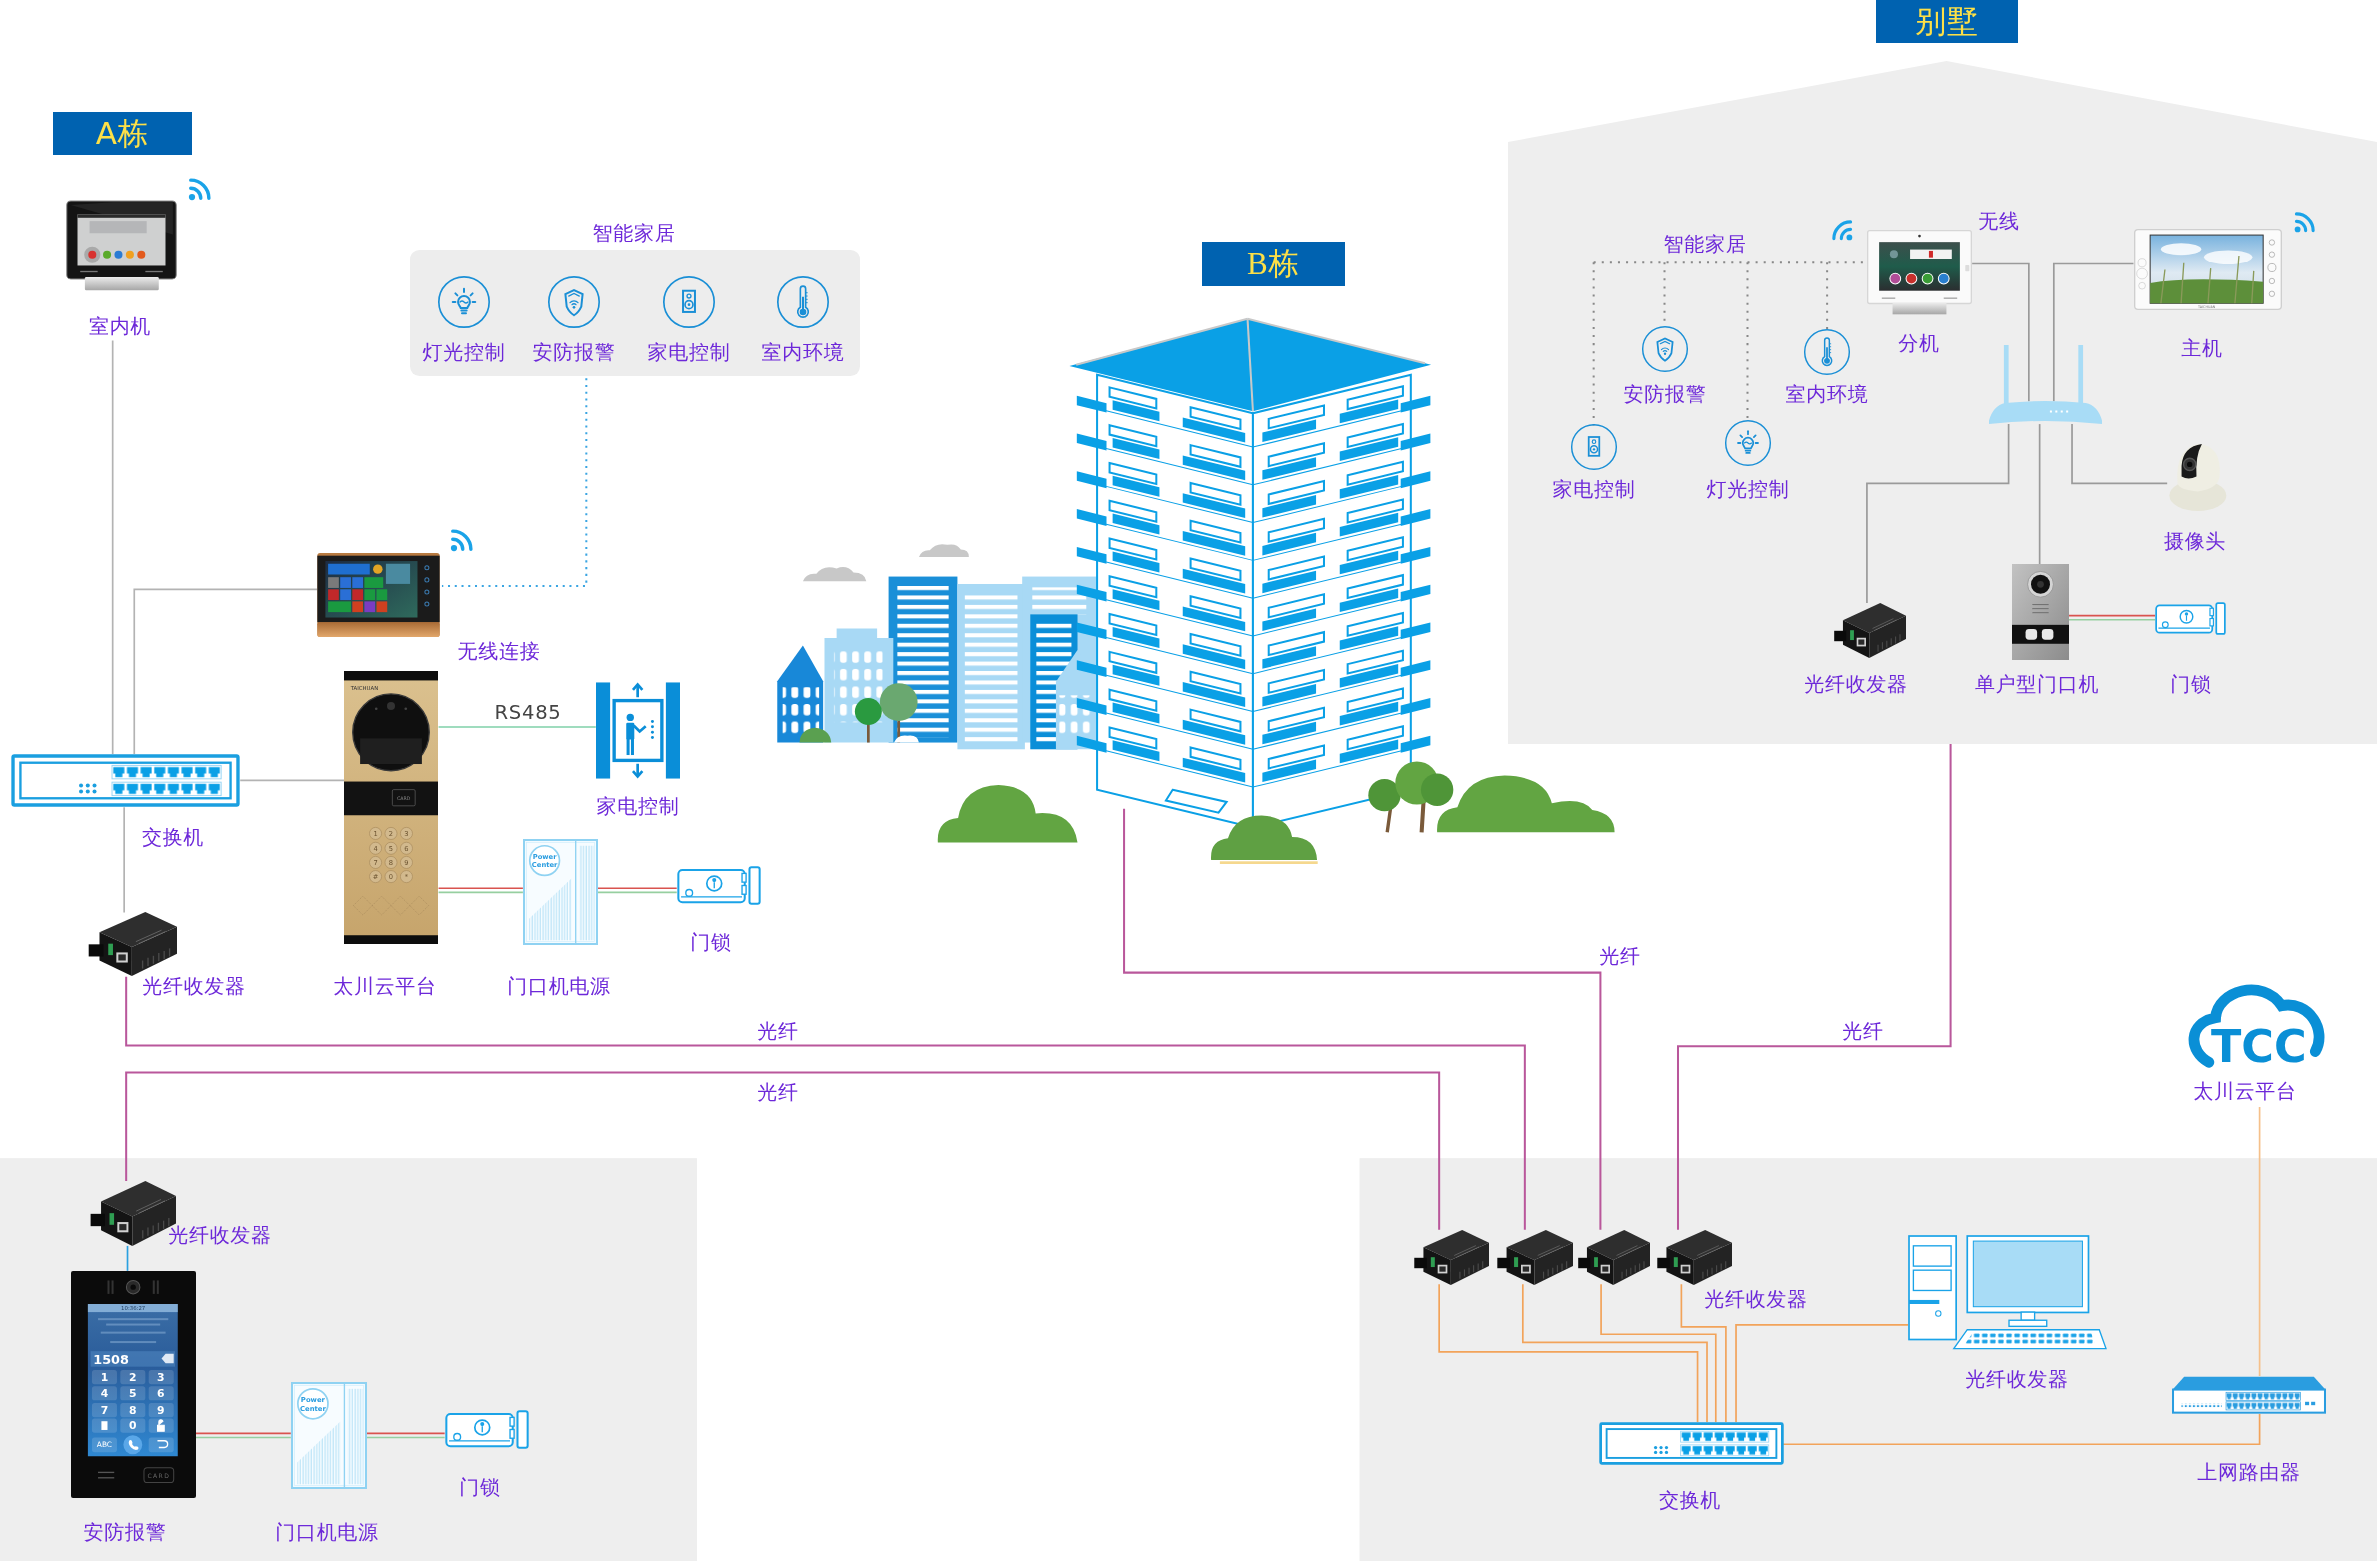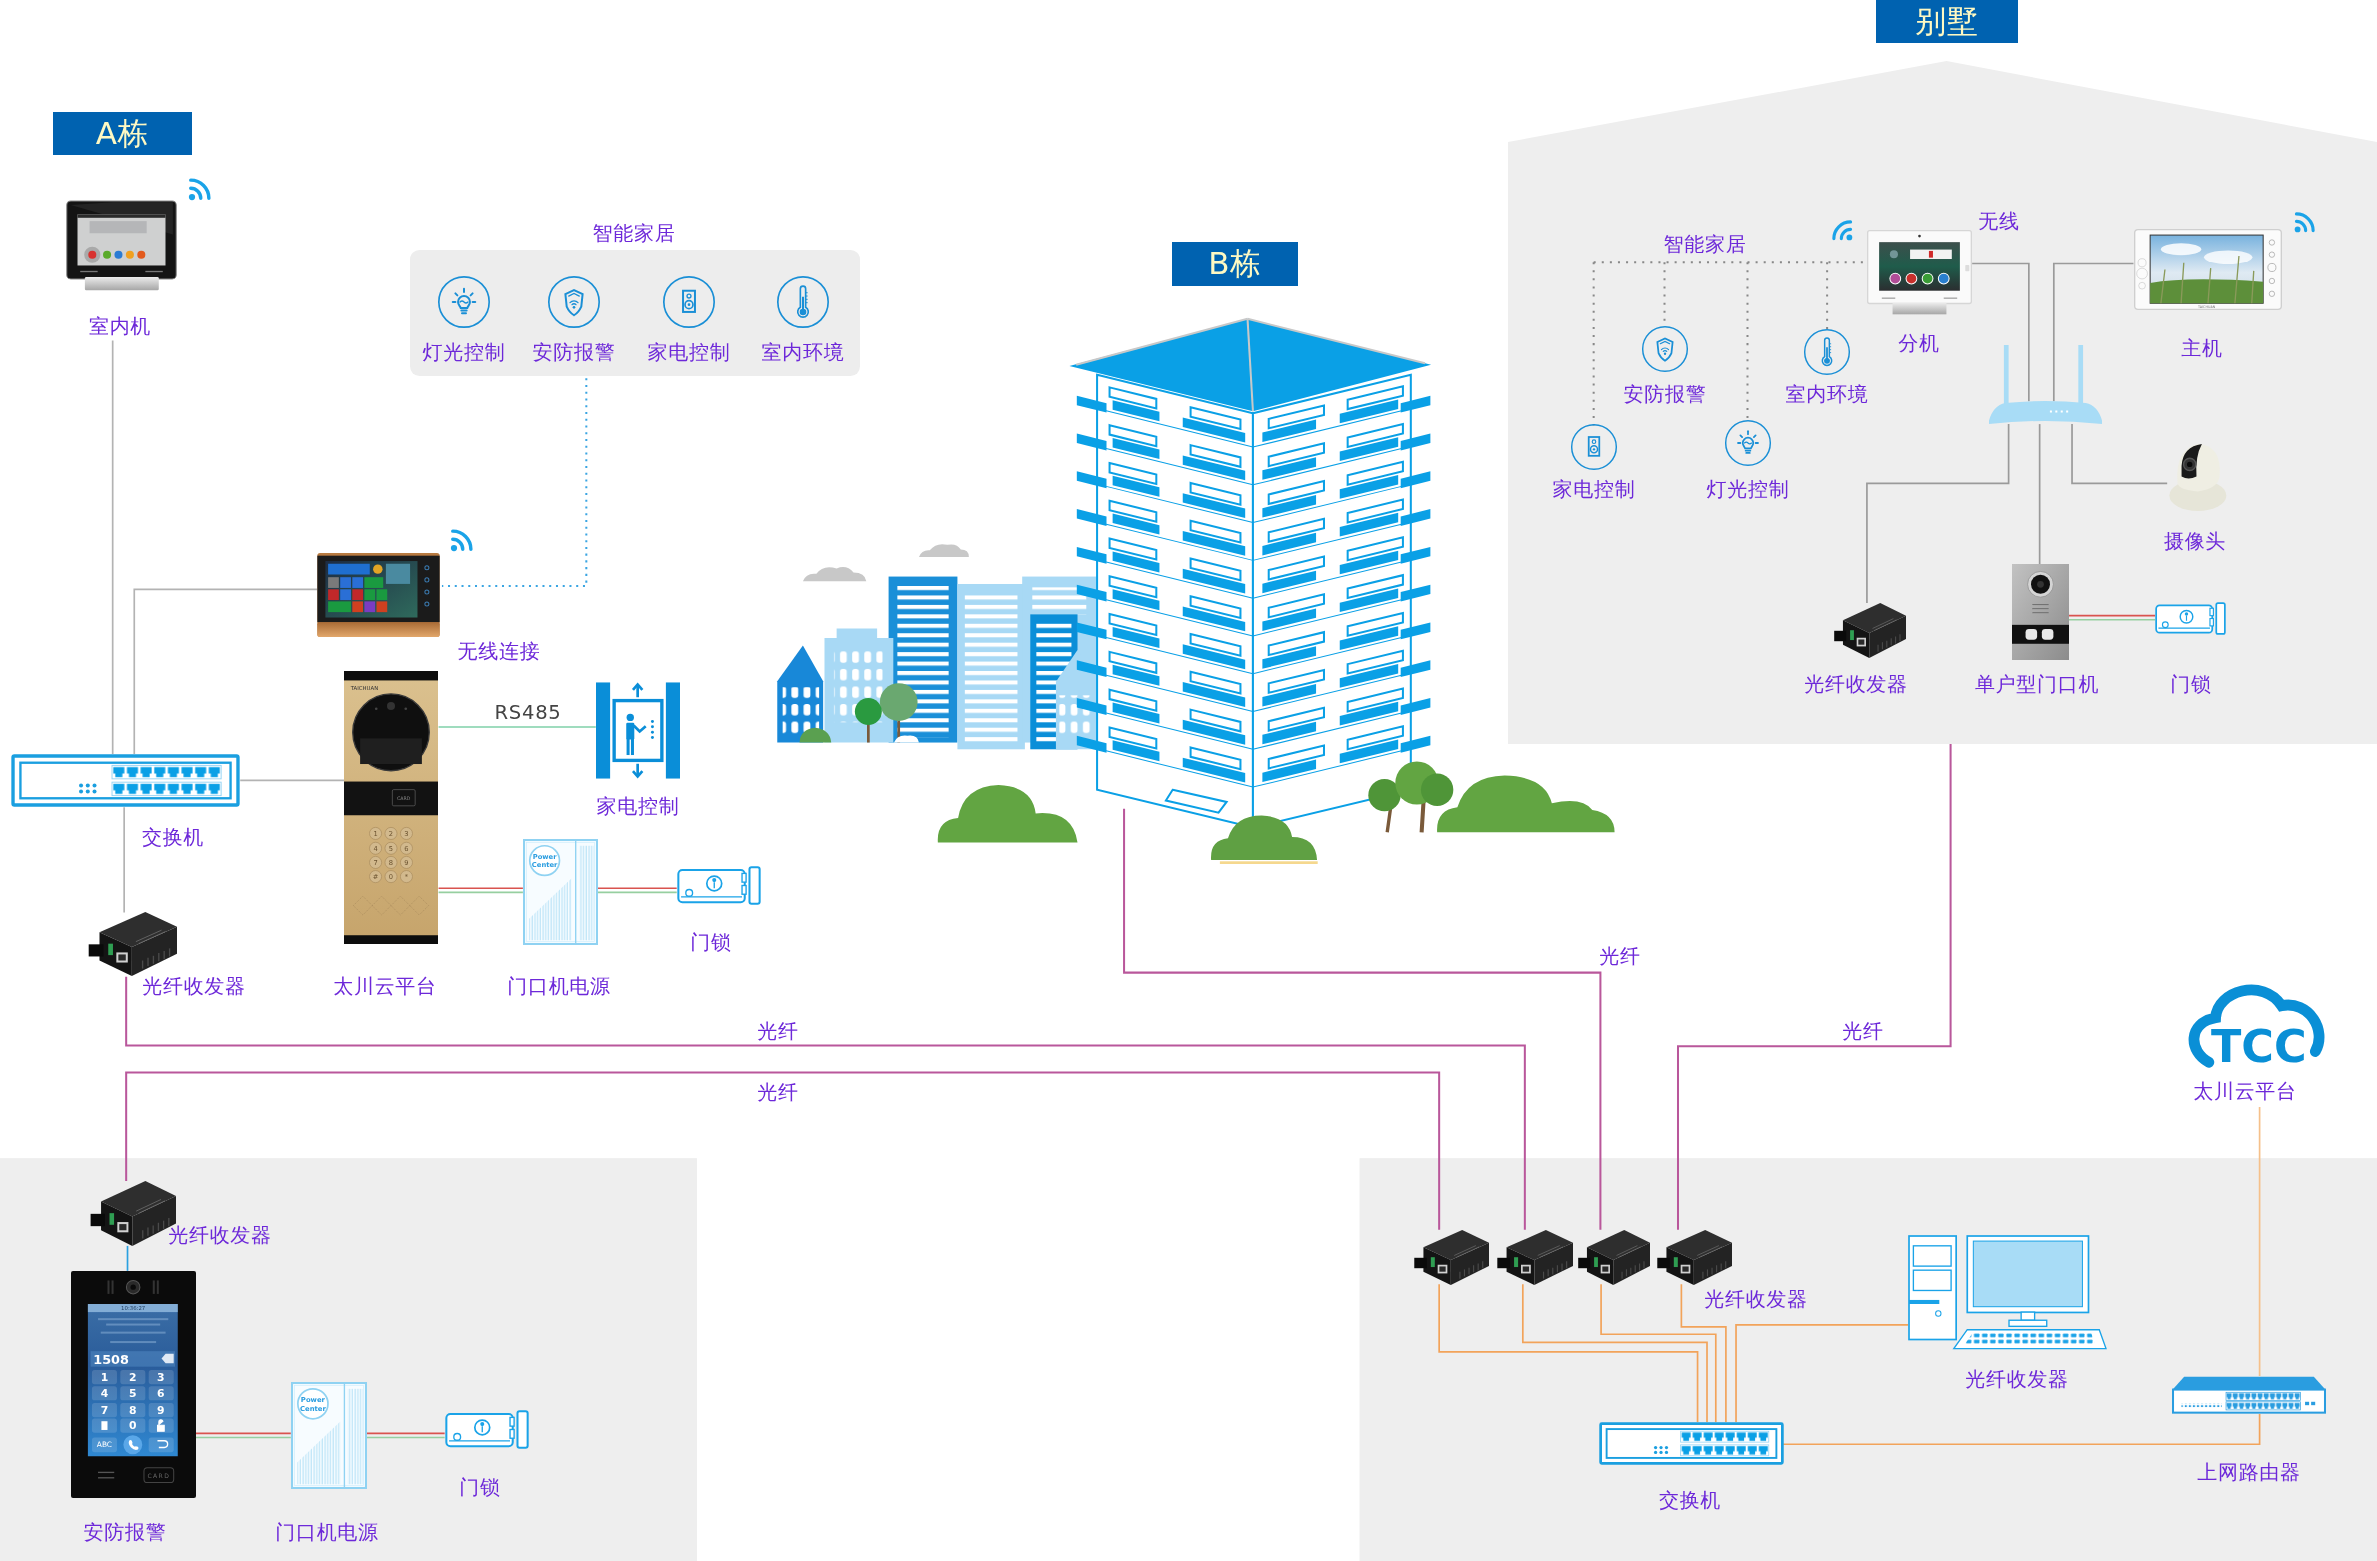--- a/index.html
+++ b/index.html
@@ -1,21 +1,21 @@
 <!DOCTYPE html>
 <html style="font-size:10.8px"><head>
 <meta charset="utf-8">
 <style>
 html,body{margin:0;padding:0;}
 body{width:2377px;height:1562px;position:relative;overflow:hidden;background:#ffffff;font-family:"DejaVu Sans","Liberation Sans",sans-serif;}
 #canvas{position:absolute;left:0;top:0;width:2377px;height:1562px;z-index:0;}
 .dev{position:absolute;z-index:2;}
 .dev>svg{width:100%;height:100%;display:block;overflow:visible;}
 .lbl{position:absolute;z-index:3;transform:translate(-50%,-50%);font-size:20px;line-height:1;color:#6d28d9;white-space:nowrap;letter-spacing:0.7px;font-family:"DejaVu Sans","Liberation Sans",sans-serif;}
-.tag{position:absolute;z-index:3;background:#0062b0;color:#fef9c3;font-size:31px;display:flex;align-items:center;justify-content:center;letter-spacing:0.7px;font-family:"DejaVu Sans","Liberation Sans",sans-serif;}
+.tag{position:absolute;z-index:3;background:#0062b0;color:#fde047;font-size:31px;display:flex;align-items:center;justify-content:center;letter-spacing:0.7px;font-family:"DejaVu Sans","Liberation Sans",sans-serif;}
 .panel{position:absolute;z-index:1;background:#ededed;border-radius:9.4px;}
 .icon{position:absolute;z-index:2;transform:translate(-50%,-50%);}
 .icon>svg{width:100%;height:100%;display:block;}
 .wifi{position:absolute;z-index:2;}
 .wifi>svg{width:100%;height:100%;display:block;}
 .wifi.flip{transform:scaleX(-1);}
 svg text{font-family:"DejaVu Sans","Liberation Sans",sans-serif;}
 </style>
 </head>
 <body>
@@ -298,21 +298,21 @@
     <path d="M2257 1903 V1989 H2530 V2107"></path>
     <path d="M2373 1903 V1977 H2543 V2107"></path>
     <path d="M2492 1903 V1966 H2558 V2107"></path>
     <path d="M2573 2107 V1963 H2828"></path>
     <path d="M2643 2140 H3349 V2095"></path>
     <path d="M3349 2039 V1640" stroke="#f5c08a"></path>
   </g>
 </svg>
 
 <div class="tag" style="left:53px;top:112px;width:139px;height:43px;">A栋</div>
-<div class="tag" style="left:1172px;top:242px;width:126px;height:44px;">B栋</div>
+<div class="tag" style="left:1202px;top:242px;width:143px;height:44px;font-family:Liberation Serif, serif;">B栋</div>
 <div class="tag" style="left:1876px;top:0px;width:142px;height:43px;">别墅</div>
 
 <div class="dev" style="left:65px;top:201px;width:113px;height:90px;">
   <svg viewBox="0 0 167 134">
     <rect x="2" y="0" width="163" height="116" rx="6" fill="#141414" stroke="#8a8a8a" stroke-width="1.5"></rect>
     <path d="M8 6 L70 2 L160 2 L160 50 Z" fill="#2e2e2e" opacity="0.6"></path>
     <g>
       <rect x="18" y="20" width="131" height="76" fill="#cfd0d0"></rect>
       <rect x="18" y="20" width="131" height="5" fill="#2a2a2a"></rect>
       <rect x="36" y="30" width="85" height="18" fill="#b5b6b8"></rect>

